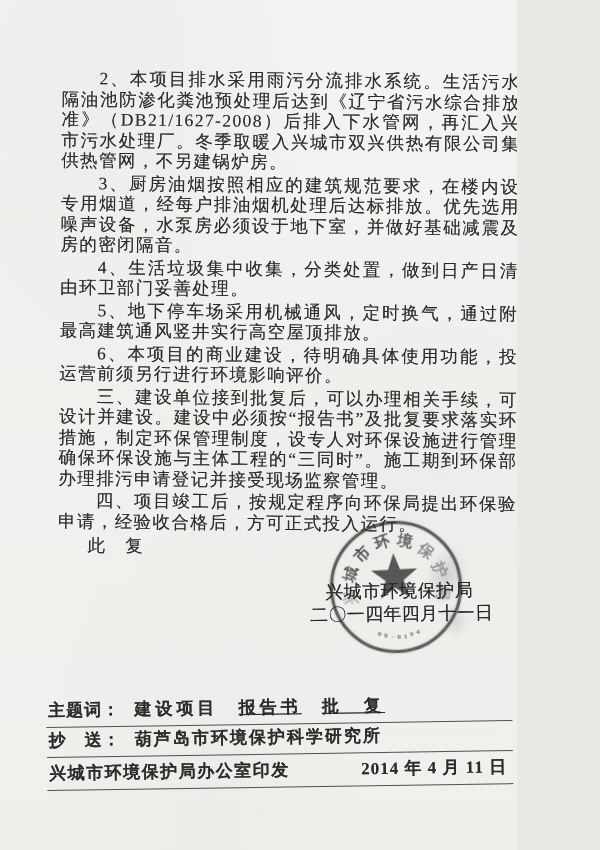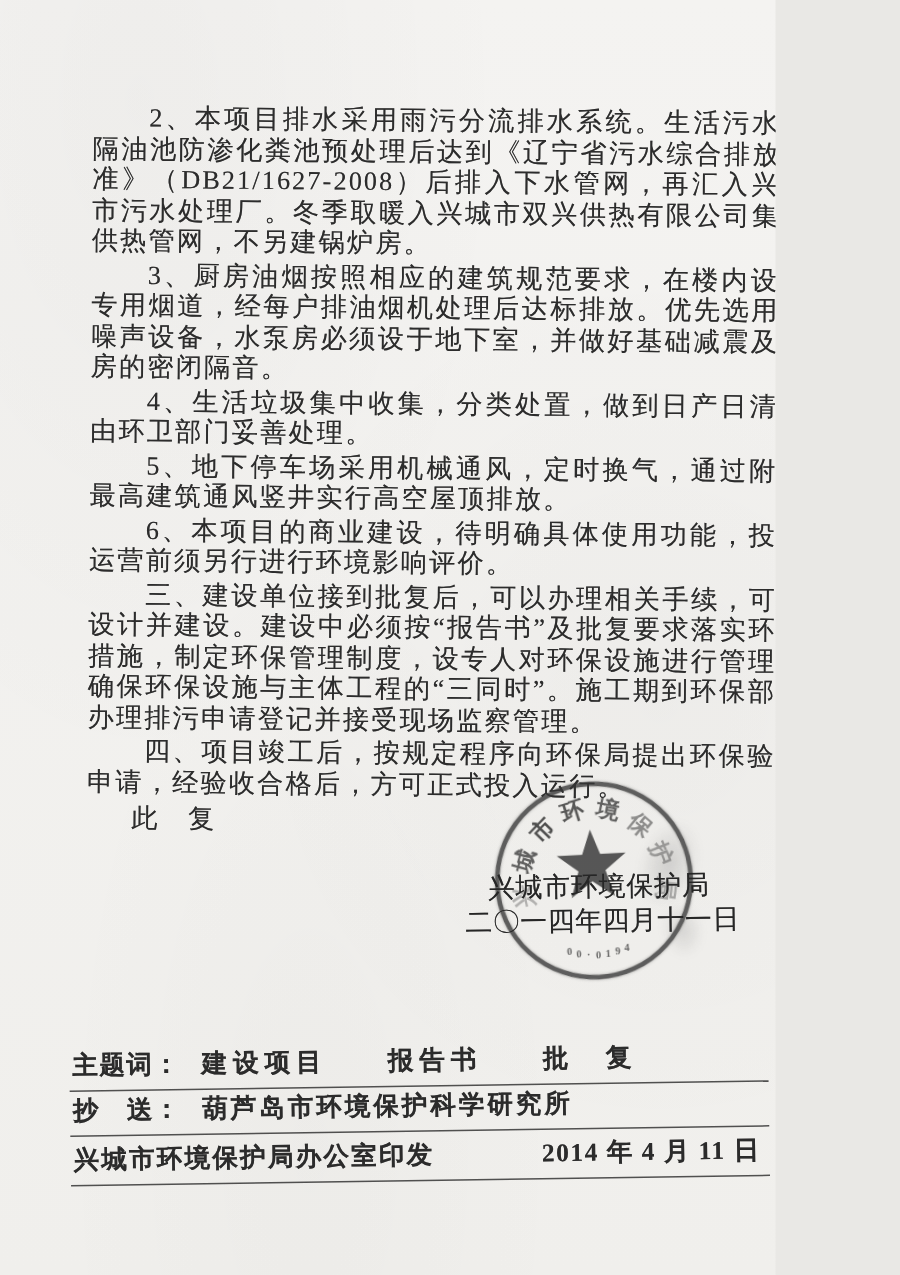--- a/index.html
+++ b/index.html
@@ -66,21 +66,21 @@
     text-shadow:0 0 0.4px rgba(40,40,40,0.55);
   }
   .footer .row{
     padding:3px 0 6px 2px;line-height:20px;
     border-bottom:1.6px solid rgba(52,52,52,0.85);
     white-space:nowrap;
   }
   .footer .row.issue-row{display:flex;justify-content:space-between;padding-top:6px;}
   .footer .label{letter-spacing:1px;margin-right:10px;}
   .footer .term{letter-spacing:4px;}
-  .footer .term+.term{margin-left:36px;}
+  .footer .term+.term{margin-left:16px;text-decoration:underline;}
   .footer .cc-value{letter-spacing:2px;}
   .footer .printer{letter-spacing:1.5px;}
   .footer .print-date{padding-right:6px;letter-spacing:1px;}
 </style>
 </head>
 <body>
 
 <div class="page">
 
   <div class="body-text">

